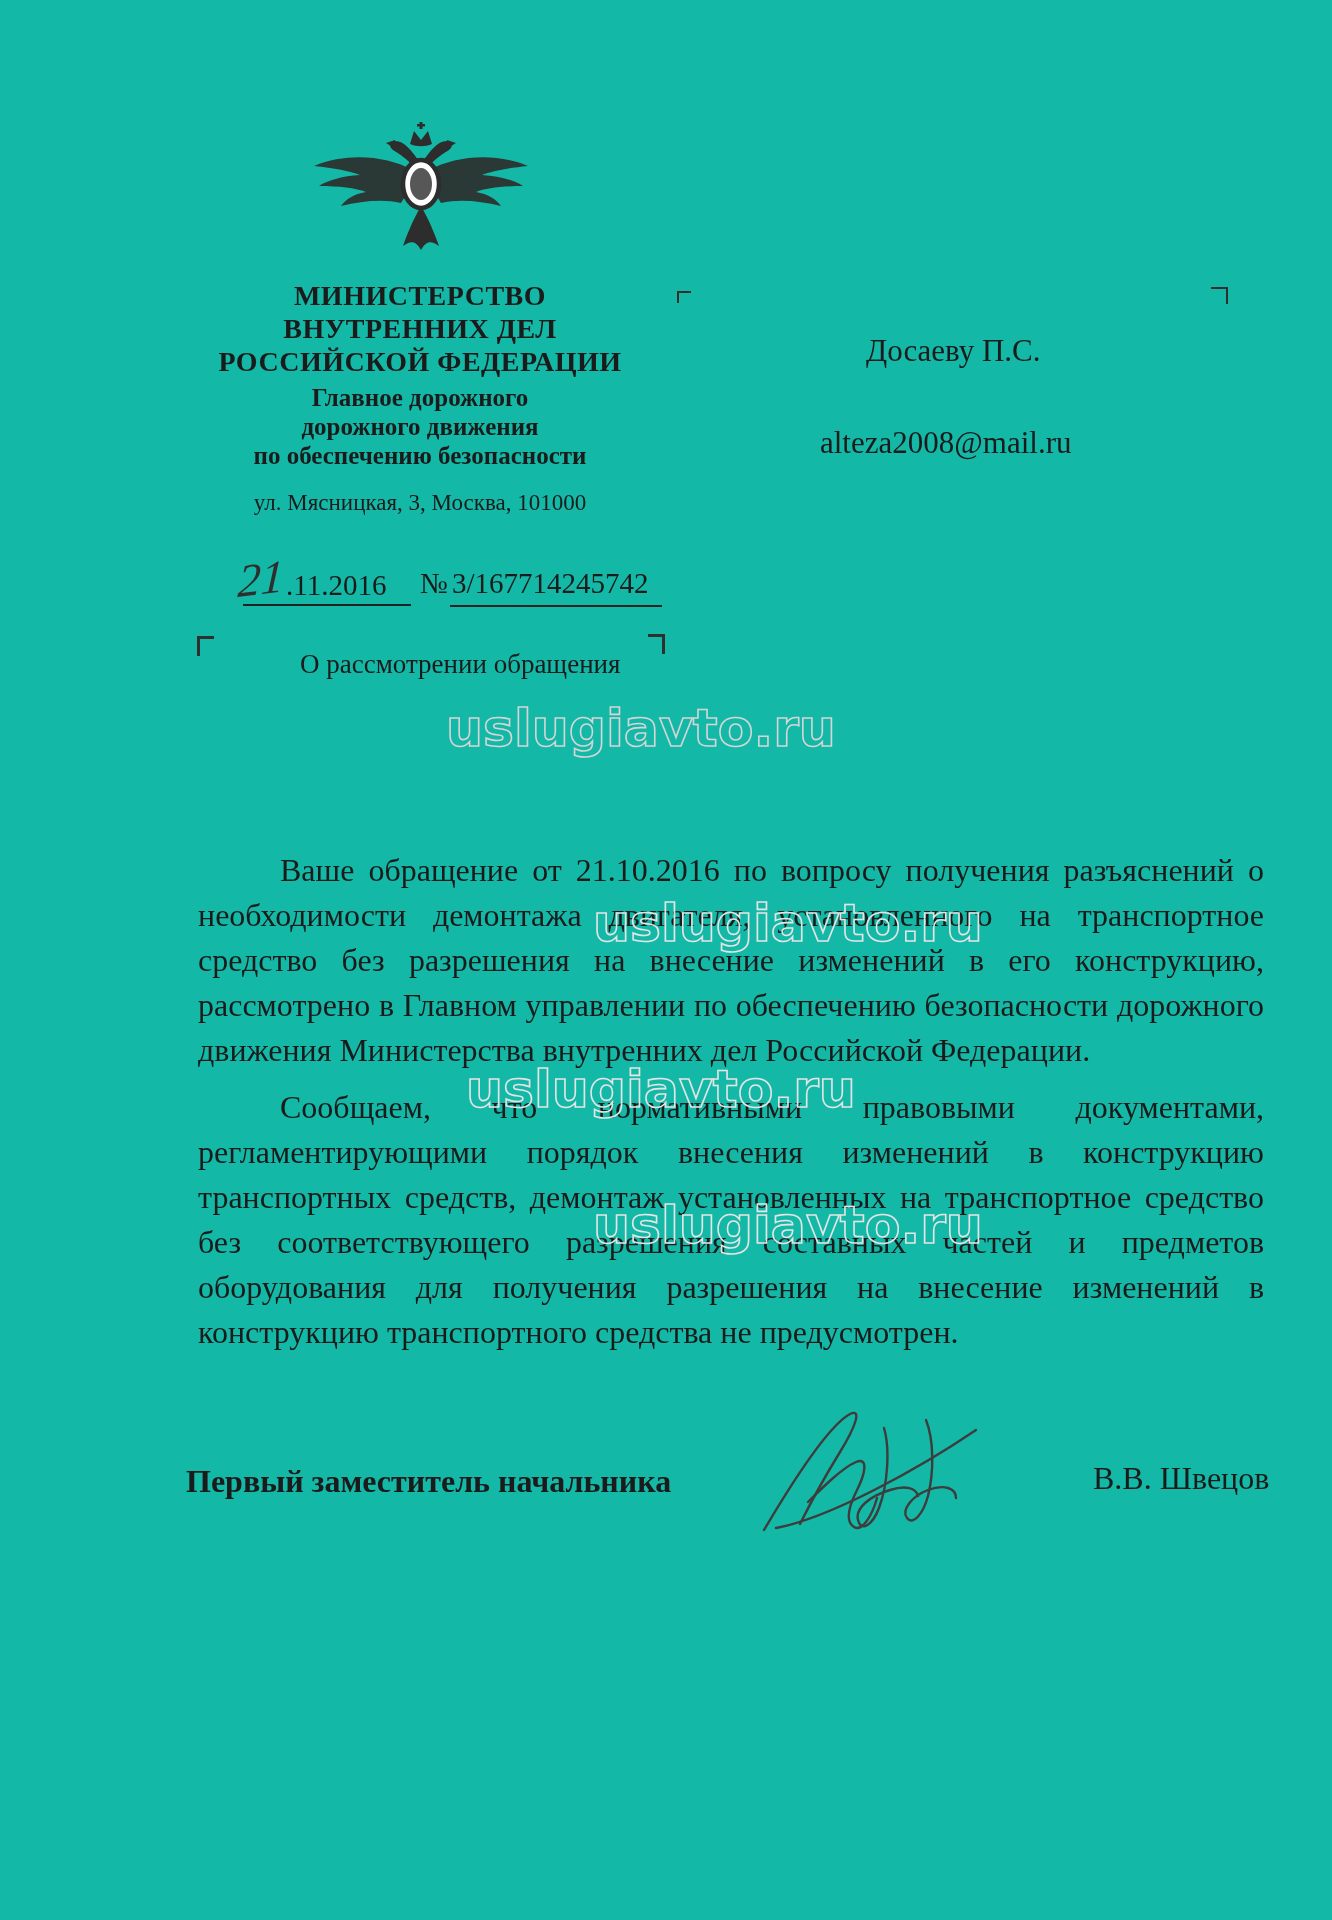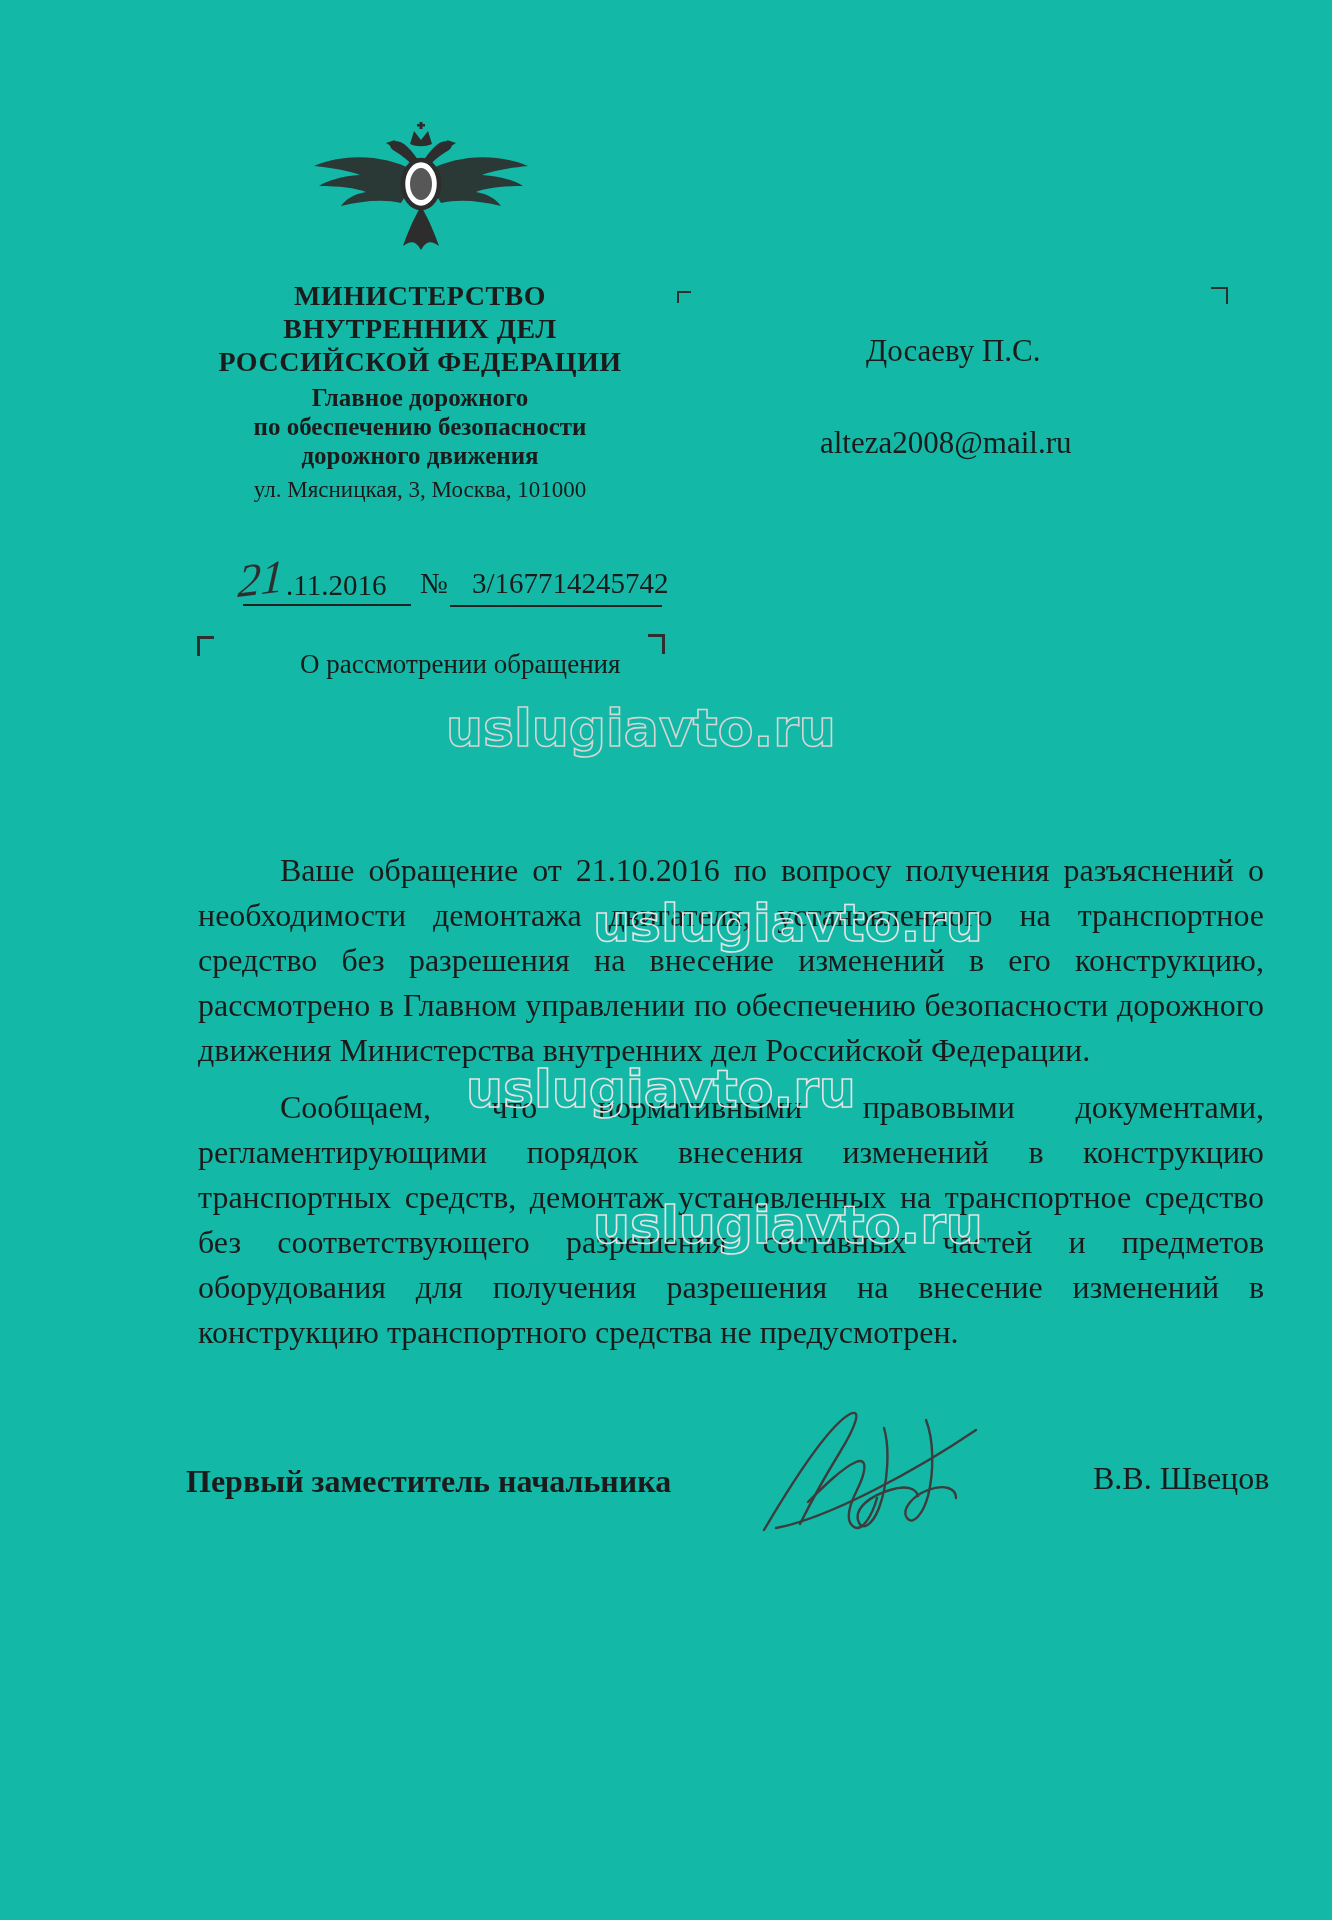--- a/index.html
+++ b/index.html
@@ -7,32 +7,32 @@
     position:relative; width:1332px; height:1920px; background:#14b8a6;
     font-family:"Liberation Serif", serif; color:#1b1b1b; overflow:hidden;
   }
   .abs { position:absolute; }
 
   
   .letterhead { left:130px; top:279px; width:580px; text-align:center; }
   .ministry-line { font-weight:bold; font-size:28px; line-height:33px; letter-spacing:0.5px; }
   .dept-block { margin-top:5px; }
   .dept-line { font-weight:bold; font-size:25px; line-height:29px; }
-  .address-line { margin-top:7px; font-size:23px; }
+  .address-line { margin-top:20px; font-size:23px; }
 
   
   .hand-day {
     left:238px; top:556px; font-size:46px; font-style:italic; color:#2e2e2e;
     transform: rotate(-7deg) skewX(-10deg); line-height:1;
   }
   .date-rest { left:286px; top:569px; font-size:29px; }
   .underline { border-bottom:2.5px solid #222; height:0; }
   .u1 { left:243px; top:604px; width:168px; }
   .num-label { left:420px; top:567px; font-size:29px; }
-  .num-value { left:472px; top:567px; font-size:29px; }
+  .num-value { left:452px; top:567px; font-size:29px; }
   .u2 { left:450px; top:605px; width:212px; }
 
   
   .corner { border-color:#2f2f2f; border-style:solid; border-width:0; }
   .c-tl { border-top-width:2px; border-left-width:2px; }
   .c-tr { border-top-width:2px; border-right-width:2px; }
   .c-tl-big { border-top-width:3px; border-left-width:3px; }
   .c-tr-big { border-top-width:3px; border-right-width:3px; }
   .m1 { left:677px; top:291px; width:12px; height:10px; }
   .m2 { left:1211px; top:287px; width:15px; height:15px; }
@@ -104,22 +104,22 @@
       <ellipse cx="115" cy="64" rx="11" ry="16" fill="#2d2d2d" opacity="0.8"></ellipse>
     </svg>
   </div>
 
   <div class="abs letterhead">
     <div class="ministry-line">МИНИСТЕРСТВО</div>
     <div class="ministry-line">ВНУТРЕННИХ ДЕЛ</div>
     <div class="ministry-line">РОССИЙСКОЙ ФЕДЕРАЦИИ</div>
     <div class="dept-block">
       <div class="dept-line">Главное дорожного</div>
+      <div class="dept-line">дорожного движения</div>
       <div class="dept-line">по обеспечению безопасности</div>
-      <div class="dept-line">дорожного движения</div>
     </div>
     <div class="address-line">ул. Мясницкая, 3, Москва, 101000</div>
   </div>
 
   <span class="abs hand-day">21</span>
   <span class="abs date-rest">.11.2016</span>
   <div class="abs underline u1"></div>
   <span class="abs num-label">№</span>
   <span class="abs num-value">3/167714245742</span>
   <div class="abs underline u2"></div>

